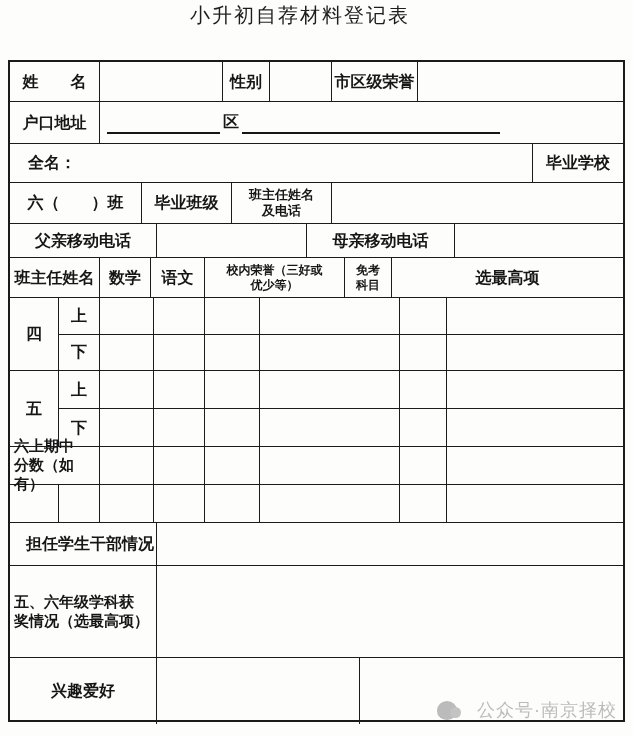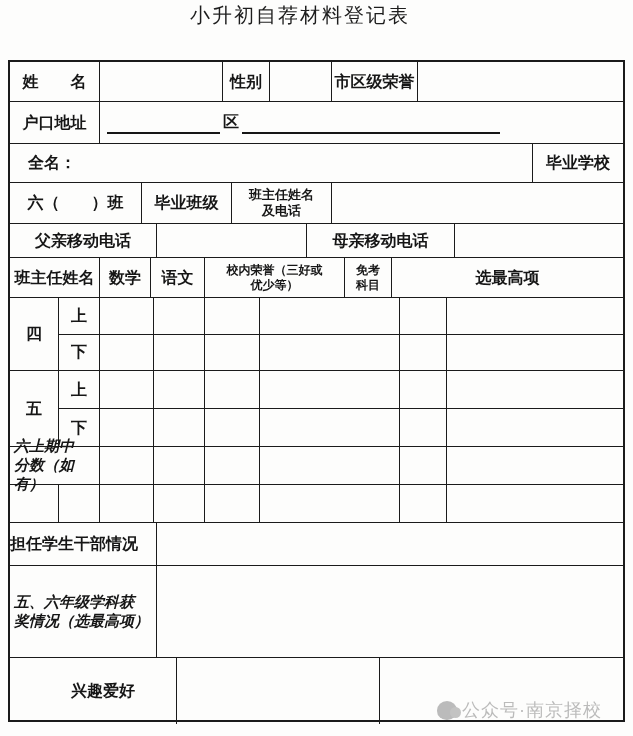--- a/index.html
+++ b/index.html
@@ -34,21 +34,21 @@
     display:flex;
     flex-direction:column;
     background:#fdfdfc;
   }
   .row{
     display:flex;
     border-bottom:1.5px solid #1b1b1b;
     box-sizing:border-box;
     flex:0 0 auto;
   }
-  .row:last-child{border-bottom:none;margin-left:20px;}
+  .row:last-child{border-bottom:none;}
   .c{
     box-sizing:border-box;
     border-right:1.5px solid #1b1b1b;
     display:flex;
     align-items:center;
     justify-content:center;
     font-weight:700;
     font-size:16px;
     white-space:pre-line;
     text-align:center;
@@ -68,28 +68,28 @@
     display:inline-block;
     border-bottom:2px solid #161616;
     height:1px;
   }
   .addr-content{
     align-items:flex-end;
     padding-bottom:9px;
   }
   .small{font-size:13px;}
   .mid{font-size:12px;}
-  .m15{font-size:15px;font-style:italic;}
+  .m15{font-size:15px;}
   
   .watermark{
     position:absolute;
     left:437px; top:698px;
     display:flex;
     align-items:center;
-    gap:5px;
+    gap:20px;
     opacity:0.58;
     z-index:5;
   }
   .wm-icon{
     width:20px; height:19px;
     background:#8d8d8d;
     border-radius:50% 50% 48% 48%;
     position:relative;
     display:inline-block;
   }
@@ -230,21 +230,21 @@
       <div class="c" style="flex-basis:41px"></div>
       <div class="c" style="flex-basis:54px"></div>
       <div class="c" style="flex-basis:51px"></div>
       <div class="c" style="flex-basis:55px"></div>
       <div class="c" style="flex-basis:140px"></div>
       <div class="c" style="flex-basis:47px"></div>
       <div class="c grow"></div>
     </div>
 
     <div class="row" style="height:43px">
-      <div class="c left" style="flex-basis:147px;padding-left:0">担任学生干部情况</div>
+      <div class="c left" style="flex-basis:147px;padding-left:16px">担任学生干部情况</div>
       <div class="c grow"></div>
     </div>
 
     <div class="row" style="height:92px">
       <div class="c m15 left" style="flex-basis:147px;padding-left:4px">五、六年级学科获
 奖情况（选最高项）</div>
       <div class="c grow"></div>
     </div>
 
     <div class="row" style="height:66px">

